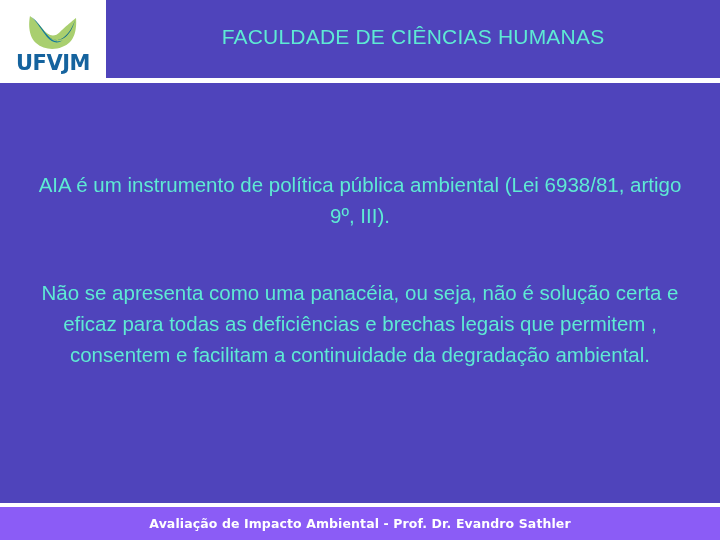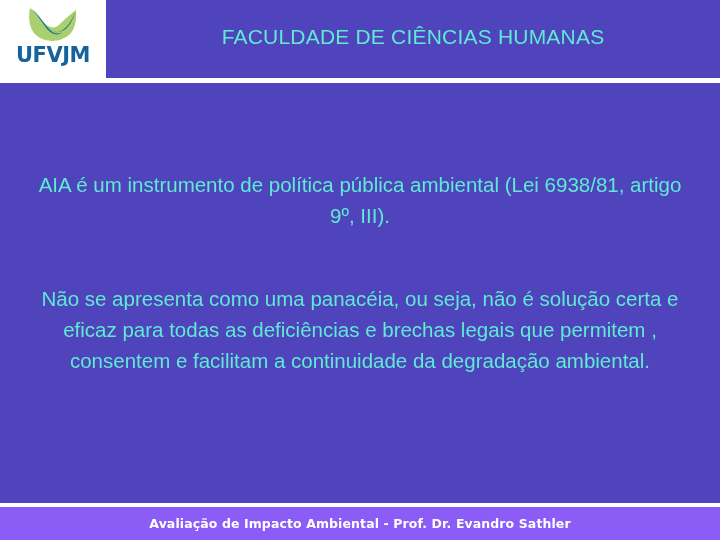--- a/index.html
+++ b/index.html
@@ -37,21 +37,21 @@
     position: absolute;
     left: 0;
     top: 0;
     width: 106px;
     height: 78px;
     background: #ffffff;
     display: flex;
     flex-direction: column;
     align-items: center;
     justify-content: flex-start;
-    padding-top: 4px;
+    padding-top: 12px;
     box-sizing: border-box;
   }
 
   .logo-mark {
     width: 62px;
     height: 40px;
     display: block;
   }
 
   .logo-word {
@@ -108,21 +108,21 @@
     position: absolute;
     color: #5eead4;
     text-align: center;
     font-size: 20.5px;
     line-height: 31px;
     left: 34px;
     width: 652px;
   }
 
   .para-1 { top: 86px; }
-  .para-2 { top: 200px; }
+  .para-2 { top: 194px; }
 
   
   .footer-rule {
     position: absolute;
     left: 0;
     top: 503px;
     width: 720px;
     height: 4px;
     background: #ffffff;
   }

